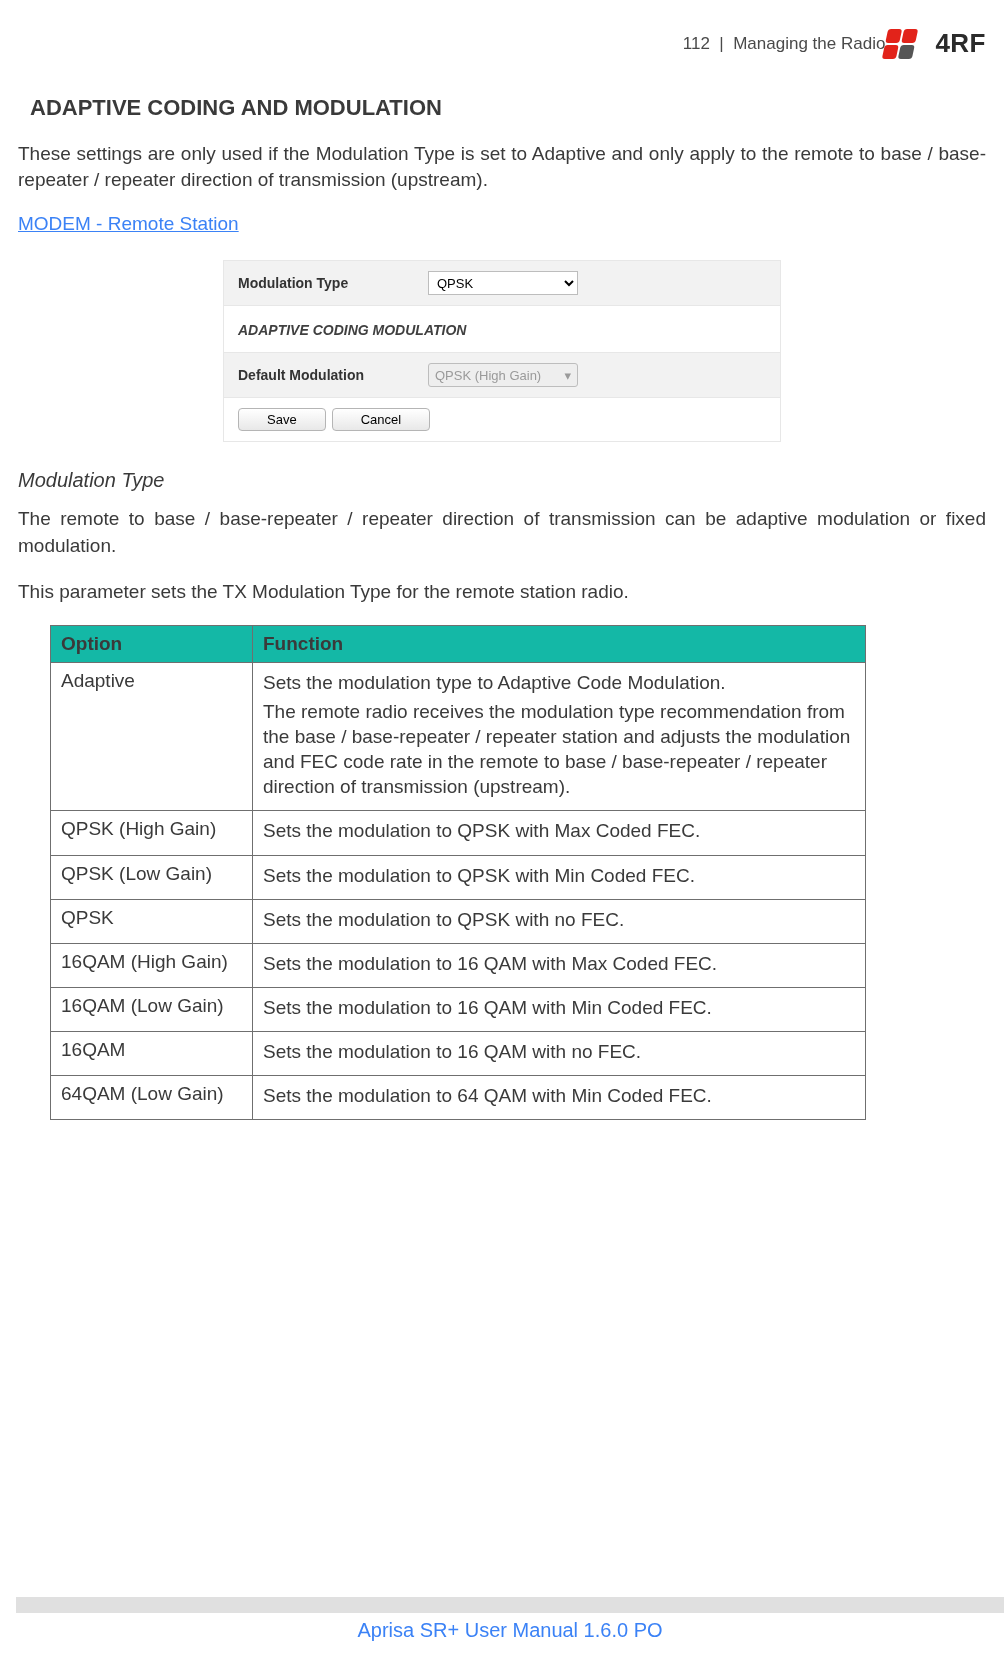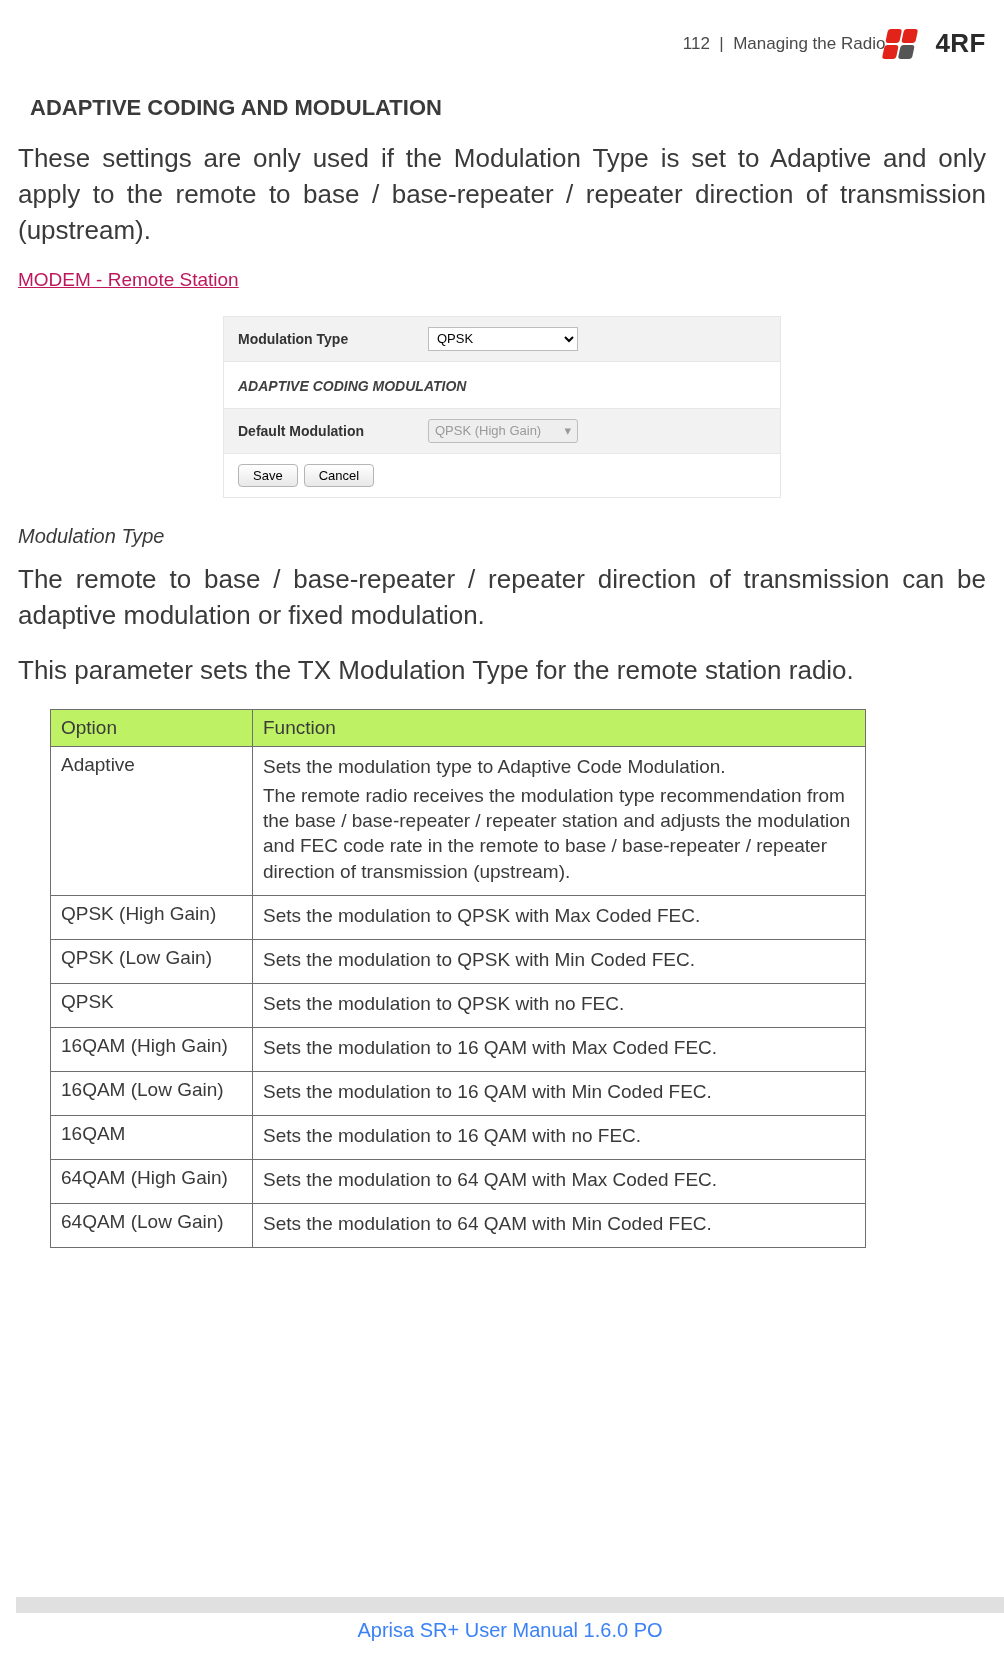--- a/index.html
+++ b/index.html
@@ -51,31 +51,31 @@
     margin-left: 4px;
     letter-spacing: 0.5px;
   }
   h1.section-title {
     font-size: 22px;
     font-weight: 600;
     color: #3A3A3A;
     margin: 0 0 20px 12px;
   }
   p.body {
-    font-size: 26px;
+    font-size: 19px;
     color: #3A3A3A;
     margin: 0 0 20px 0;
     line-height: 1.38;
     text-align: justify;
   }
   h2.subhead {
     font-size: 19px;
     font-weight: 400;
     text-decoration: underline;
-    color: #be185d;
+    color: #3b82f6;
     margin: 10px 0 26px 0;
   }
   h3.italic-head {
     font-style: italic;
     font-weight: 400;
     font-size: 20px;
     color: #3A3A3A;
     margin: 28px 0 14px 0;
   }
 
@@ -127,21 +127,21 @@
     padding: 0 6px;
   }
   .panel .btnrow {
     padding: 10px 14px;
     display: flex;
     gap: 6px;
     background: #ffffff;
   }
   .panel button {
     font-size: 13px;
-    padding: 3px 14px;
+    padding: 3px 28px;
     border: 1px solid #b5b5b5;
     border-radius: 4px;
     background: linear-gradient(#ffffff, #e8e8e8);
     cursor: pointer;
   }
 
   
   table.options {
     border-collapse: collapse;
     width: 816px;
@@ -149,22 +149,22 @@
     font-size: 19px;
     color: #3A3A3A;
   }
   table.options th, table.options td {
     border: 1px solid #6f6f6f;
     padding: 7px 10px 7px 10px;
     vertical-align: top;
     text-align: left;
   }
   table.options th {
-    font-weight: 400;
-    background: #bef264;
+    font-weight: 700;
+    background: #14b8a6;
   }
   table.options td.func p {
     margin: 0 0 4px 0;
     line-height: 1.32;
   }
   table.options col.opt { width: 202px; }
 
   .footer {
     position: absolute;
     bottom: 14px;
@@ -285,26 +285,20 @@
             <p>Sets the modulation to 16 QAM with Min Coded FEC.</p>
           </td>
       </tr>
       <tr>
         <td>16QAM</td>
         <td class="func">
             <p>Sets the modulation to 16 QAM with no FEC.</p>
           </td>
       </tr>
       <tr>
-        <td>64QAM (High Gain)</td>
-        <td class="func">
-            <p>Sets the modulation to 64 QAM with Max Coded FEC.</p>
-          </td>
-      </tr>
-      <tr>
         <td>64QAM (Low Gain)</td>
         <td class="func">
             <p>Sets the modulation to 64 QAM with Min Coded FEC.</p>
           </td>
       </tr>
     </tbody>
   </table>
 
 </div>
 

